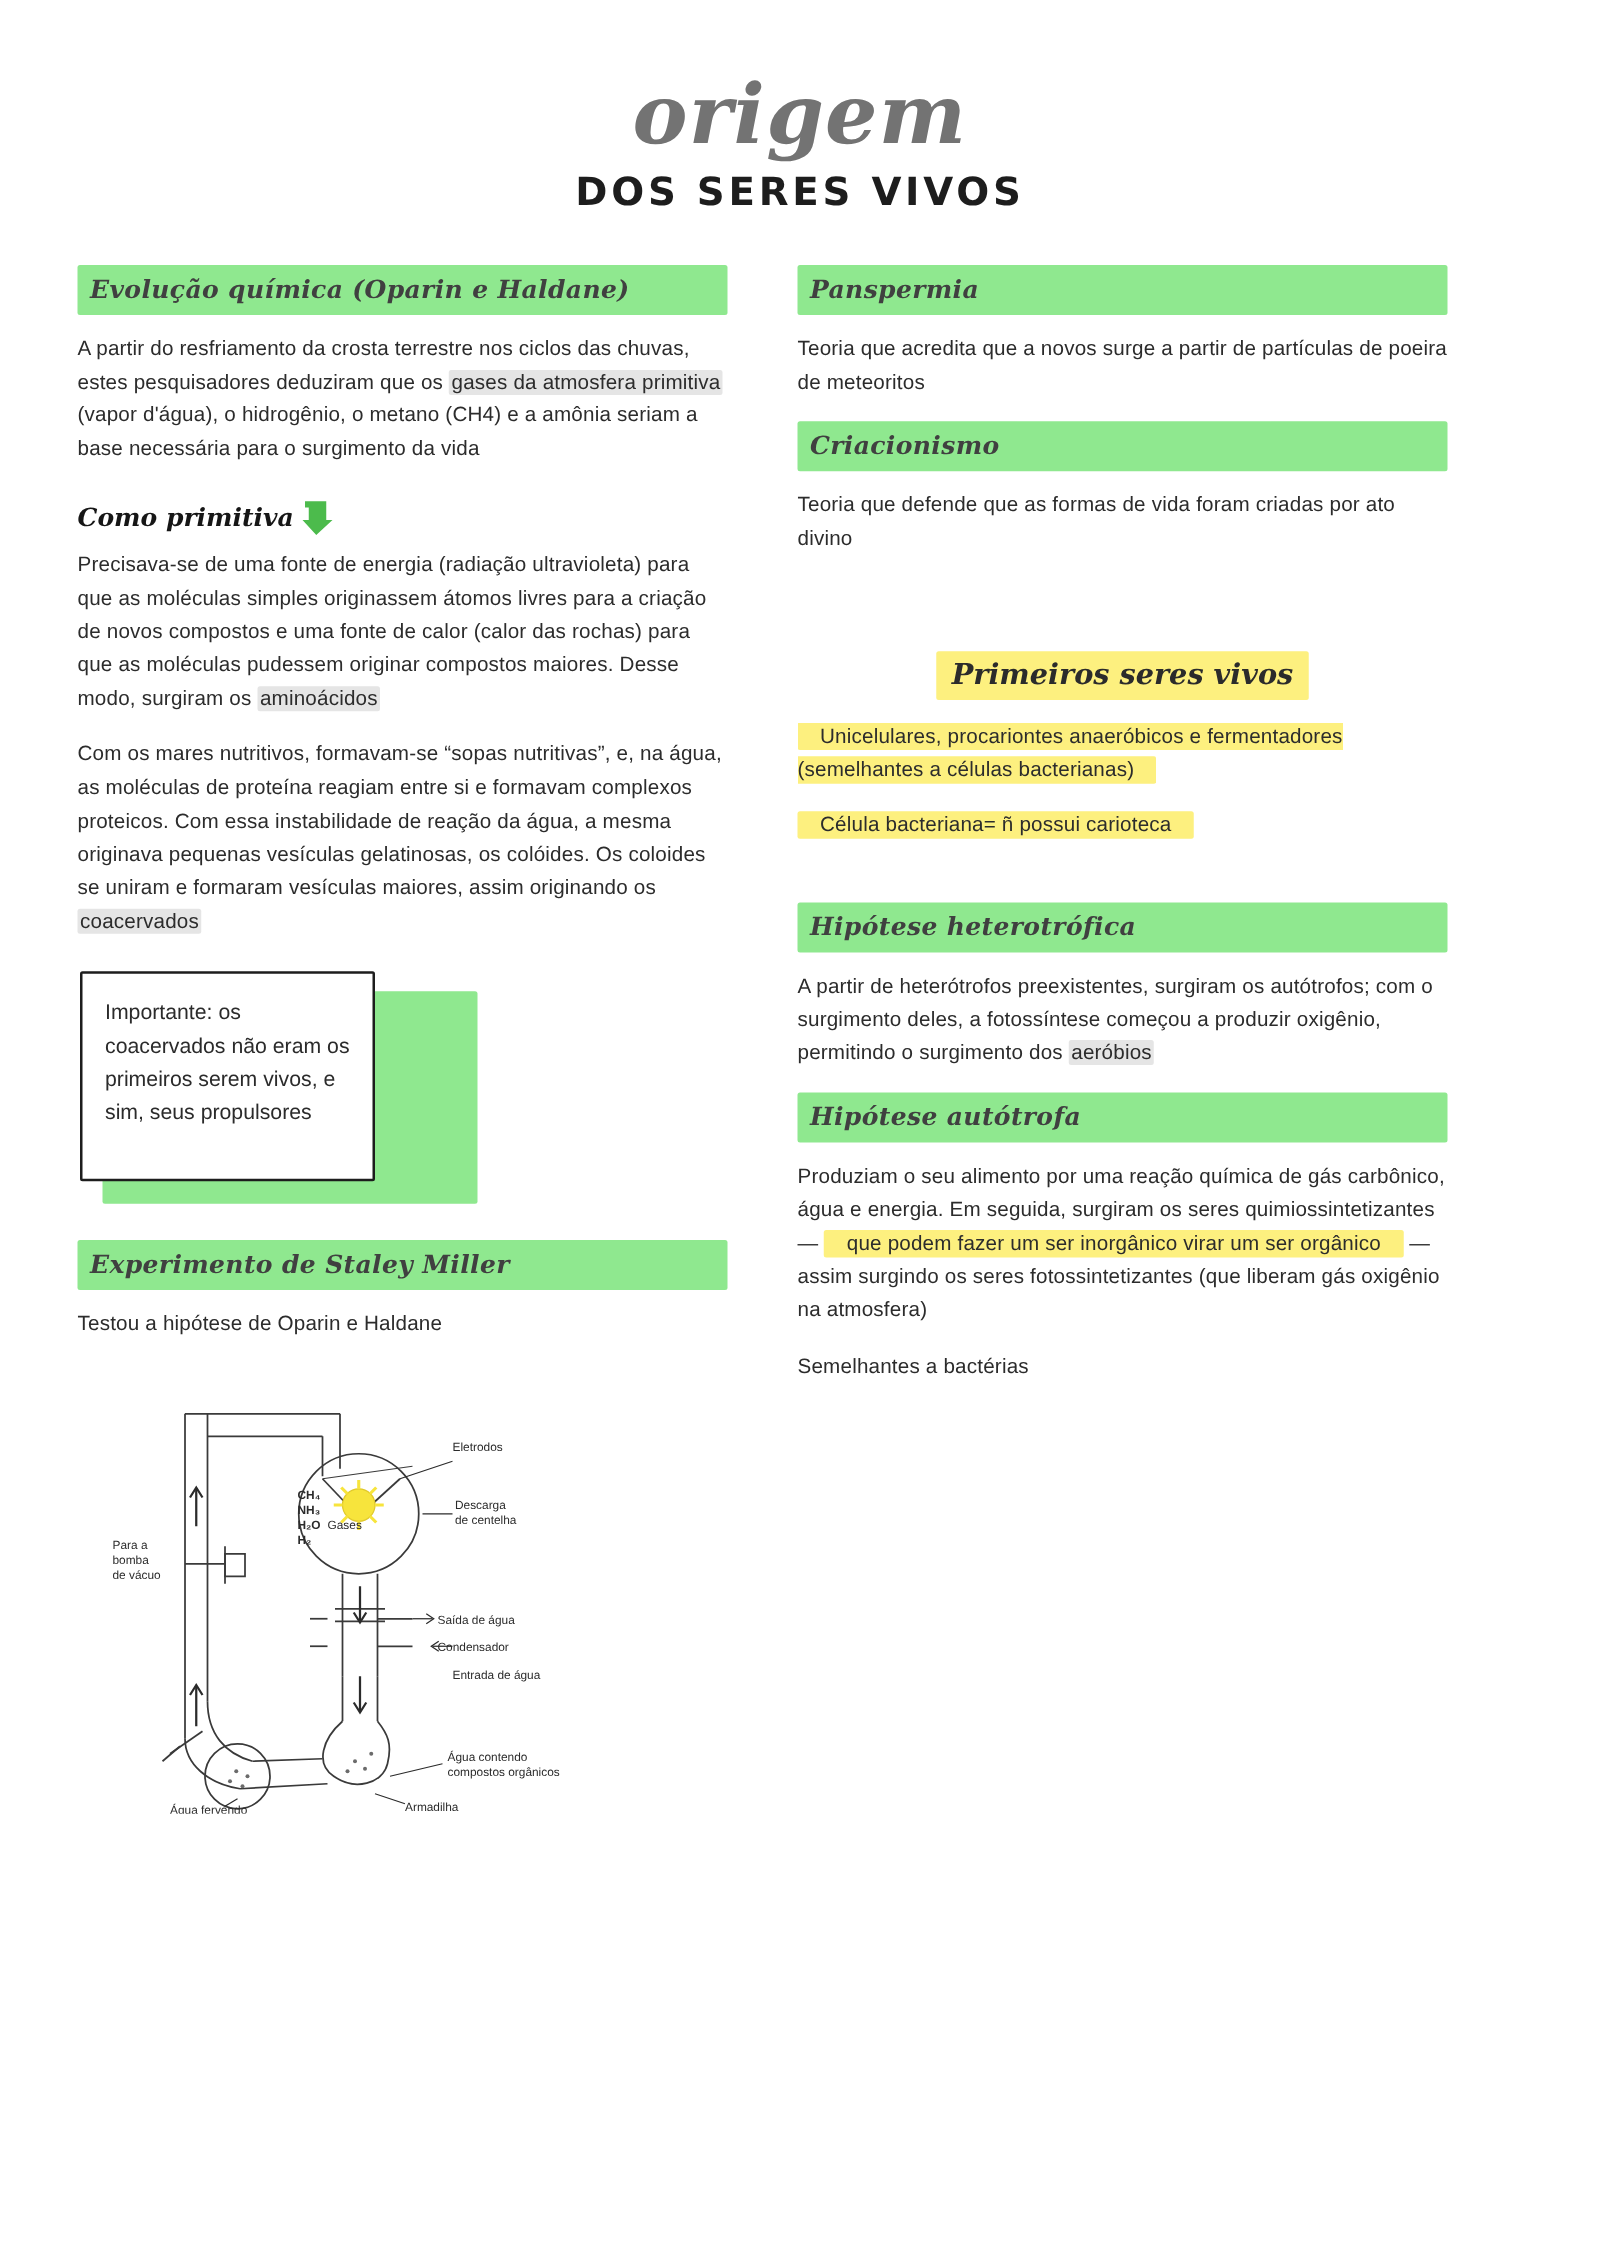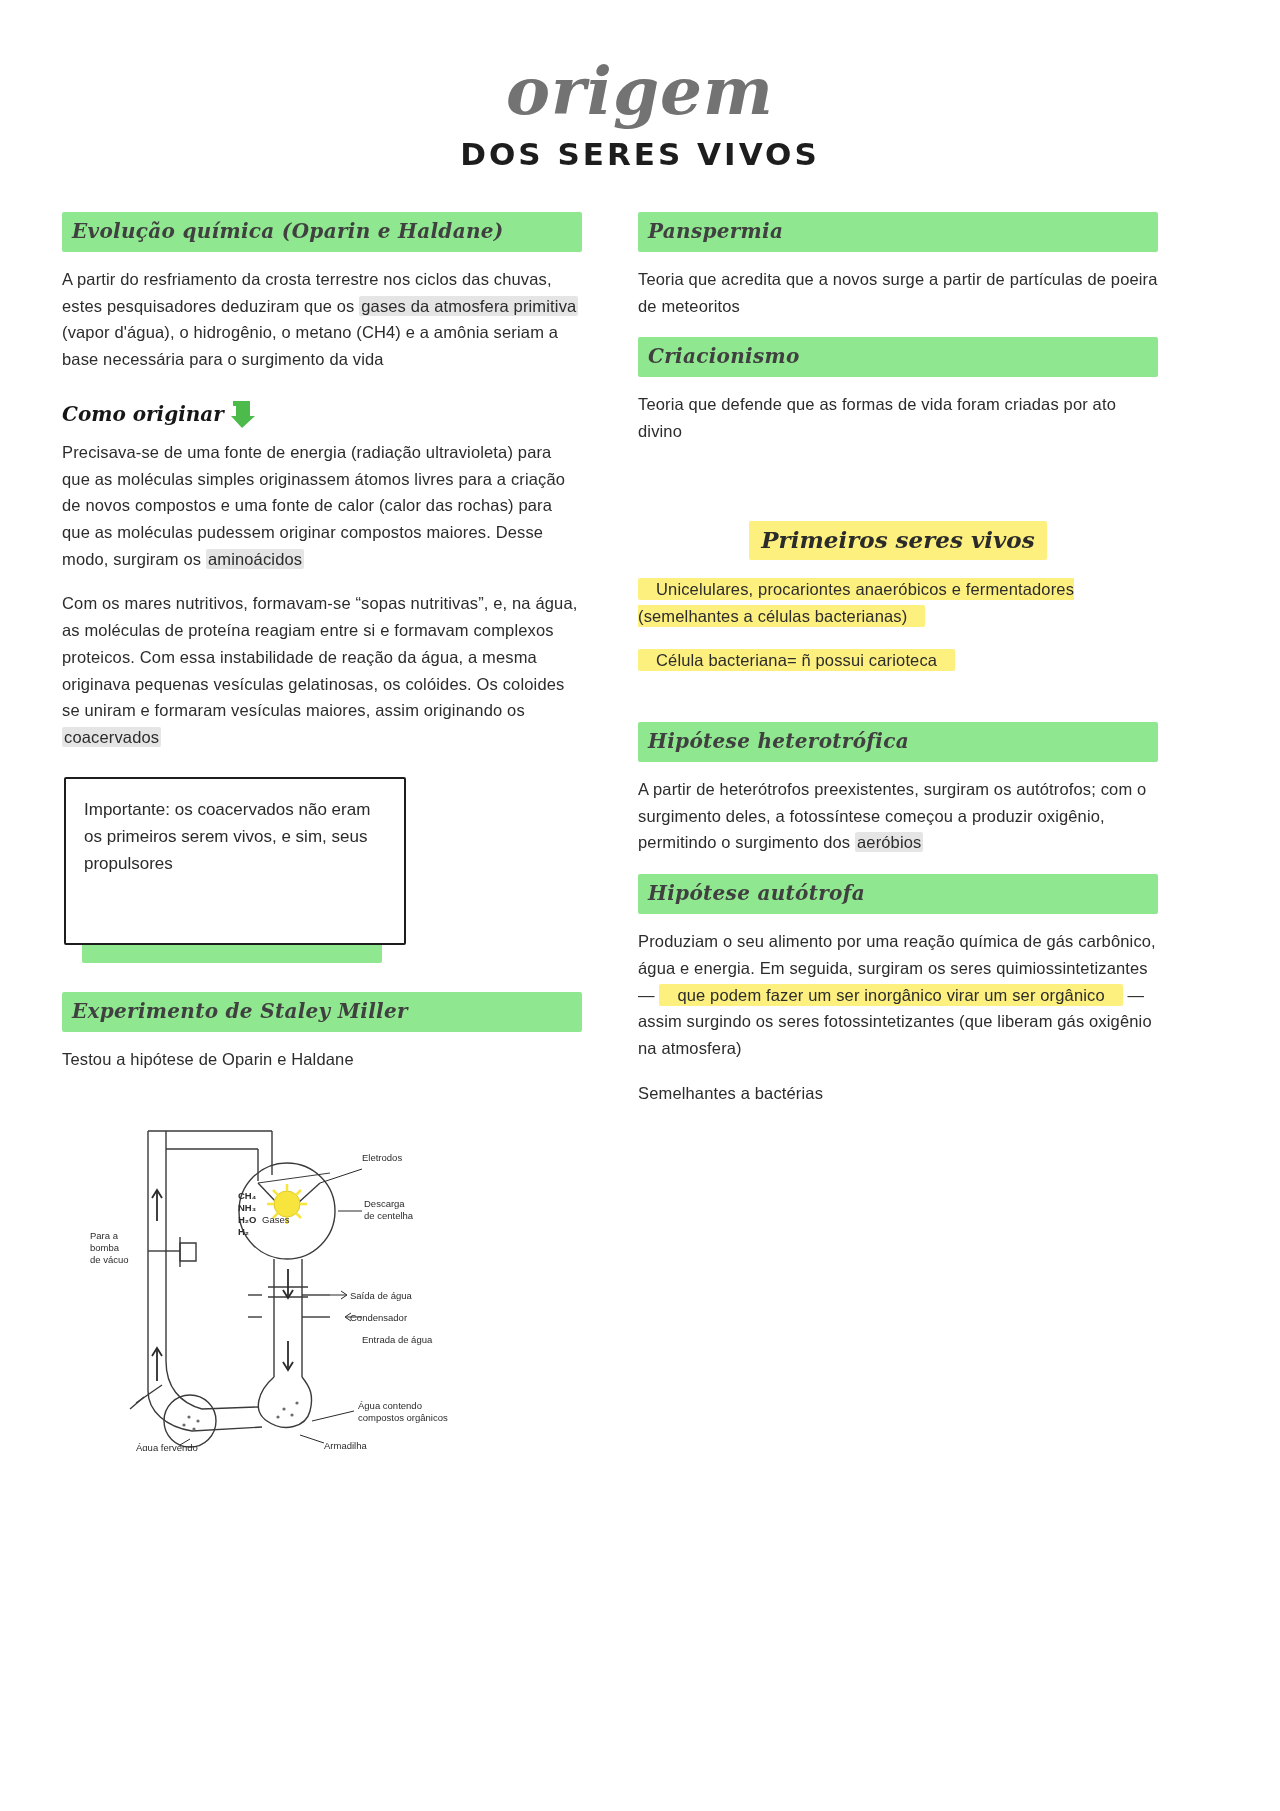--- a/index.html
+++ b/index.html
@@ -109,21 +109,21 @@
   .box-shadow {
     position: absolute;
     left: 18px; top: 16px;
     width: 300px; height: 170px;
     background: #8fe88f;
     border-radius: 2px;
   }
   .box-main {
     position: absolute;
     left: 0; top: 0;
-    width: 342px; height: 168px;
+    width: 236px; height: 168px;
     background: #ffffff;
     border: 2px solid #1d1d1d;
     box-sizing: border-box;
     padding: 18px 18px;
     font-size: 17px;
     line-height: 1.58;
     border-radius: 2px;
   }
   
   .diagram {
@@ -161,21 +161,21 @@
 
     <div class="col">
 
       <div class="hdr">Evolução química (Oparin e Haldane)</div>
 
       <p class="body">
         <span>A partir do resfriamento da crosta terrestre nos ciclos das chuvas, estes pesquisadores deduziram que os </span><span class="hl">gases da atmosfera primitiva</span><span> (vapor d'água), o hidrogênio, o metano (CH4) e a amônia seriam a base necessária para o surgimento da vida</span>
       </p>
 
       <div class="como-row">
-        <span class="como-text">Como originar</span>
+        <span class="como-text">Como primitiva</span>
         <span class="arrow-down">
           <svg width="26" height="30" viewBox="0 0 26 30">
             <path d="M3 2 L20 2 L20 17 L25 17 L12 29 L1 17 L6 17 L6 7 L3 7 Z" fill="#4cbb4c"></path>
           </svg>
         </span>
       </div>
 
       <p class="body">
         <span>Precisava-se de uma fonte de energia (radiação ultravioleta) para que as moléculas simples originassem átomos livres para a criação de novos compostos e uma fonte de calor (calor das rochas) para que as moléculas pudessem originar compostos maiores. Desse modo, surgiram os </span><span class="hl">aminoácidos</span>
       </p>

